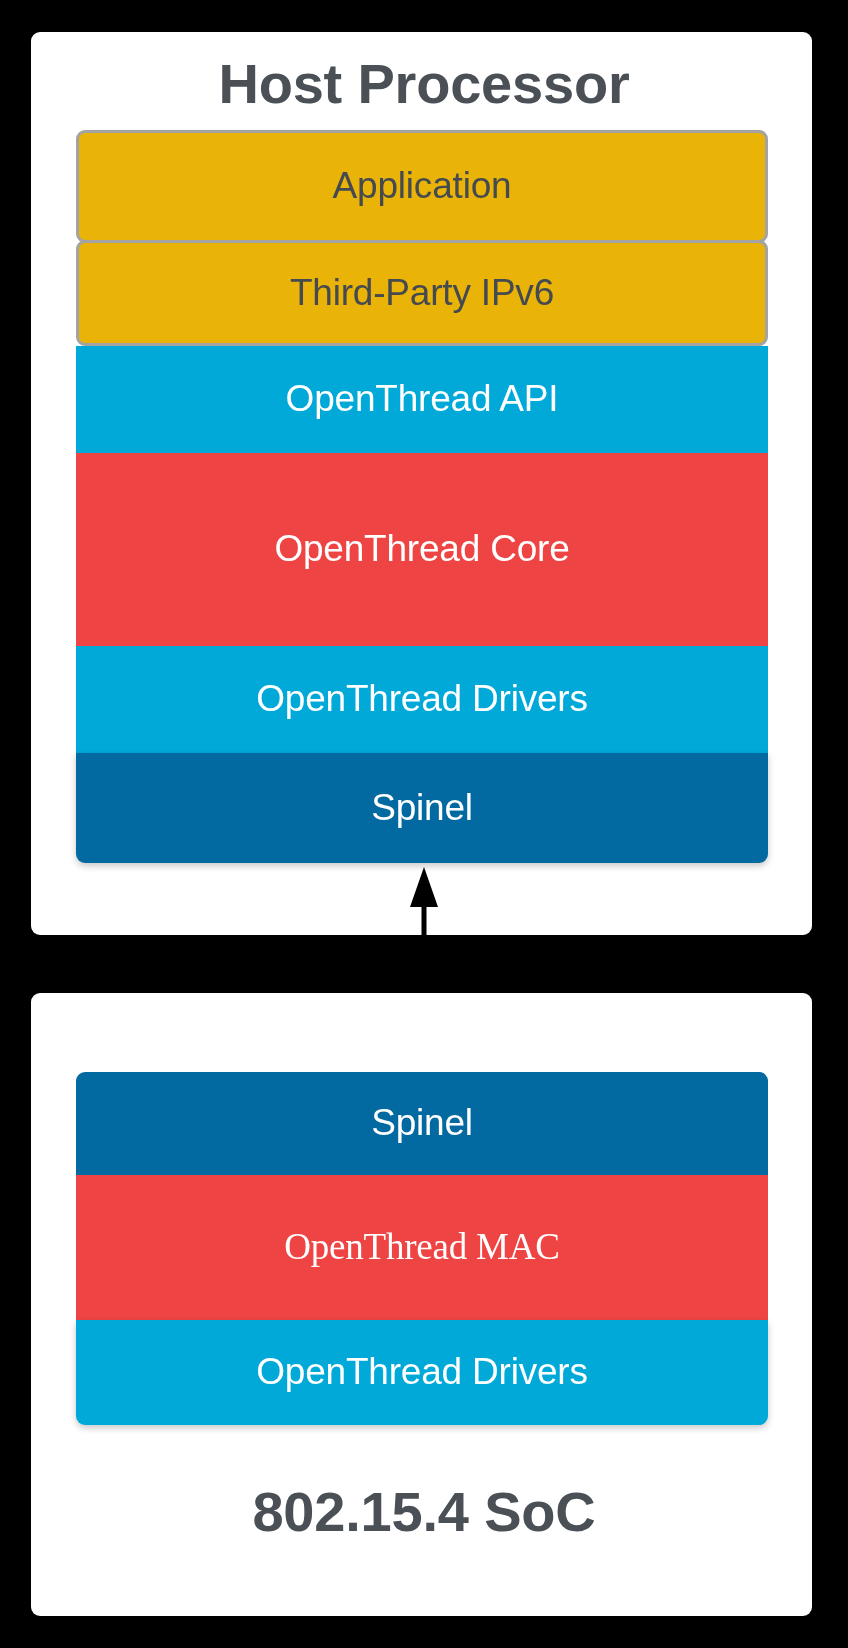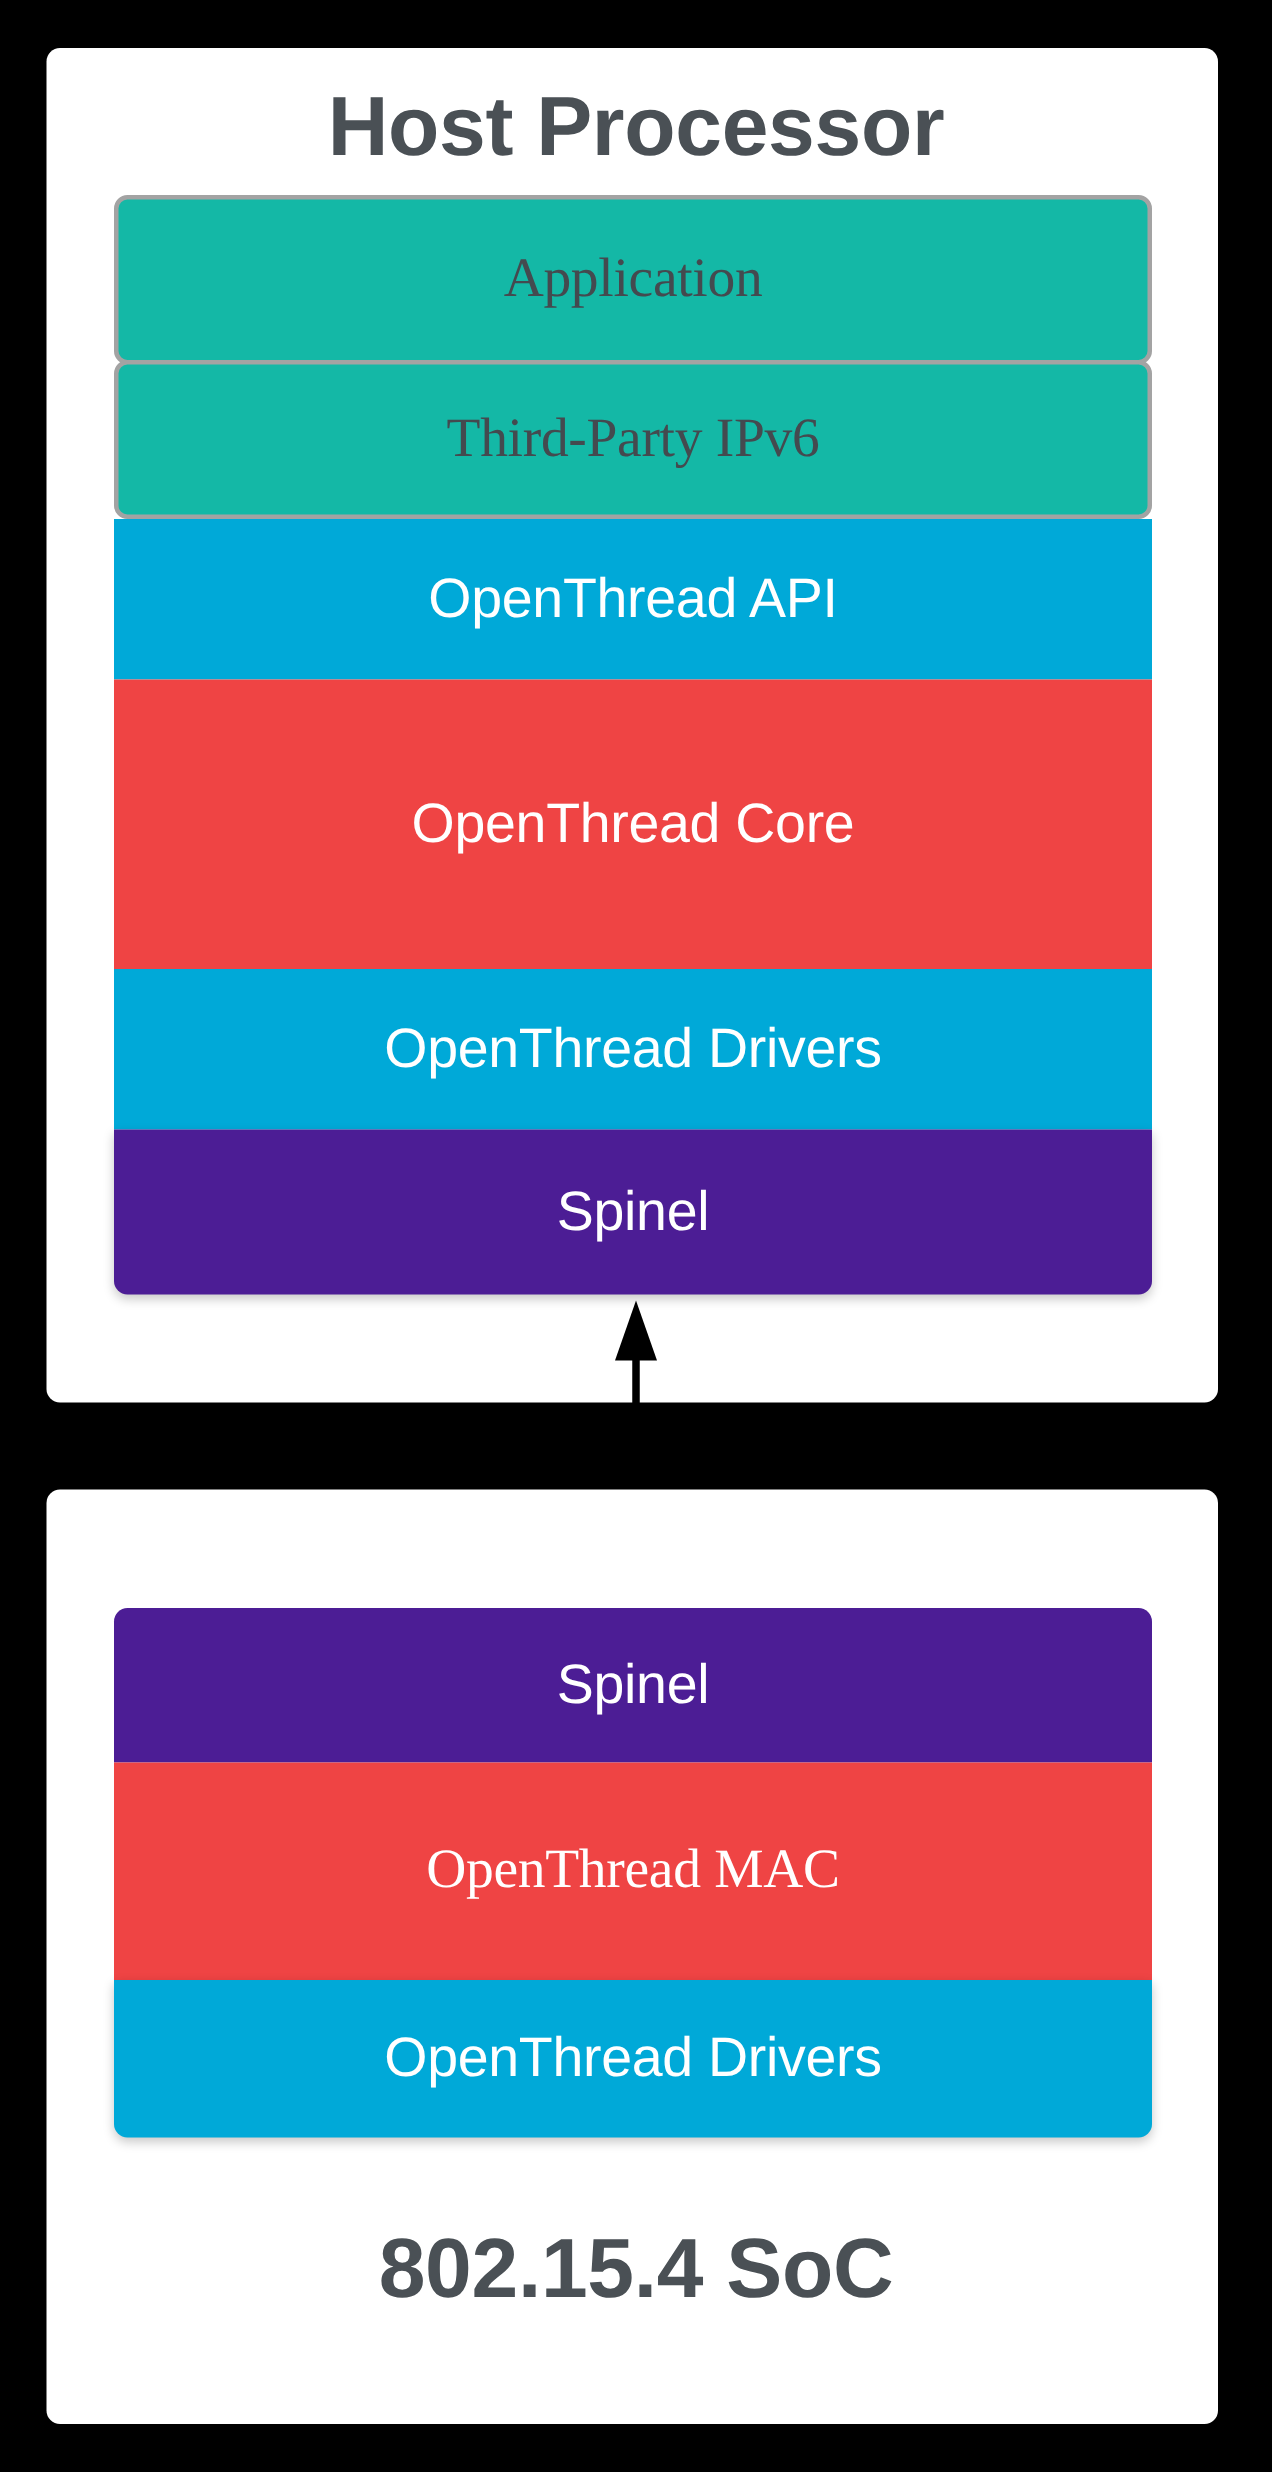--- a/index.html
+++ b/index.html
@@ -78,34 +78,33 @@
     justify-content: center;
     text-align: center;
     font-size: 37px;
     line-height: 1.05;
     color: #ffffff;
     letter-spacing: -0.2px;
   }
 
   
   .layer.neutral {
-    background: #14b8a6;
+    background: #eab308;
     border: 3px solid #a3a3a3;
     border-radius: 9px;
     color: #444a4f;
-    font-family: Liberation Serif, serif;
   }
   
   .layer.neutral + .layer.neutral {
     margin-top: -3px;
   }
 
   .layer.cyan { background: #00a9d8; }
   .layer.blue { background: #ef4444; }
-  .layer.red  { background: #4c1d95; }
+  .layer.red  { background: #0369a1; }
 
   
   .stack > .layer:first-child { border-top-left-radius: 9px; border-top-right-radius: 9px; }
   .stack > .layer:last-child  { border-bottom-left-radius: 9px; border-bottom-right-radius: 9px;
                                 box-shadow: 0 3px 7px rgba(0,0,0,0.22); }
 
   
   .h-app     { height: 113px; }
   .h-ipv6    { height: 106px; }
   .h-api     { height: 107px; }

